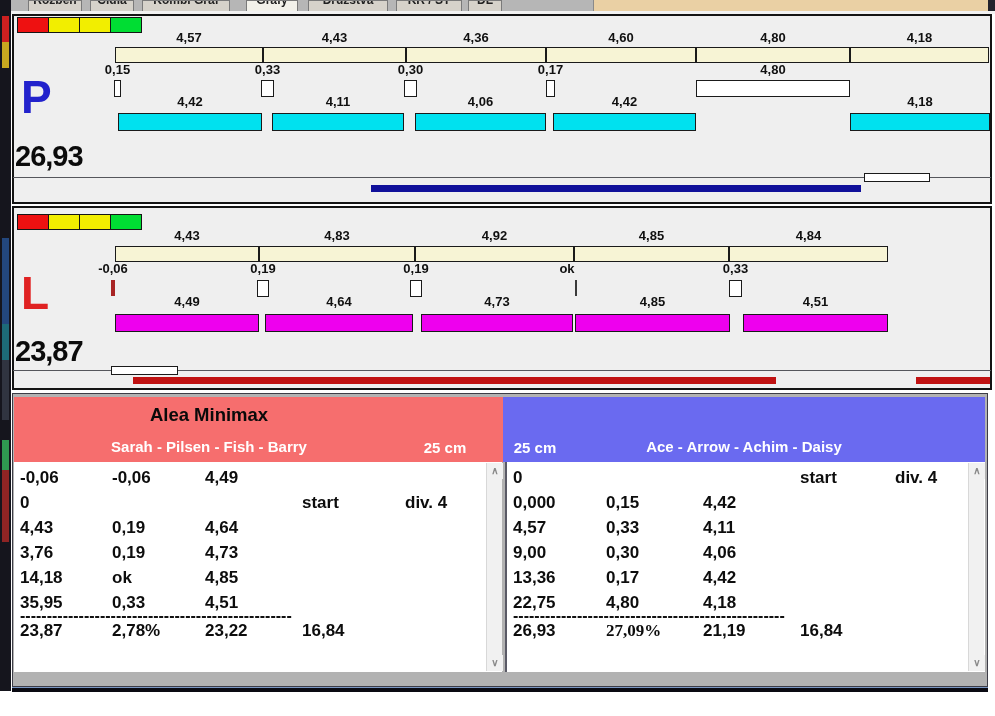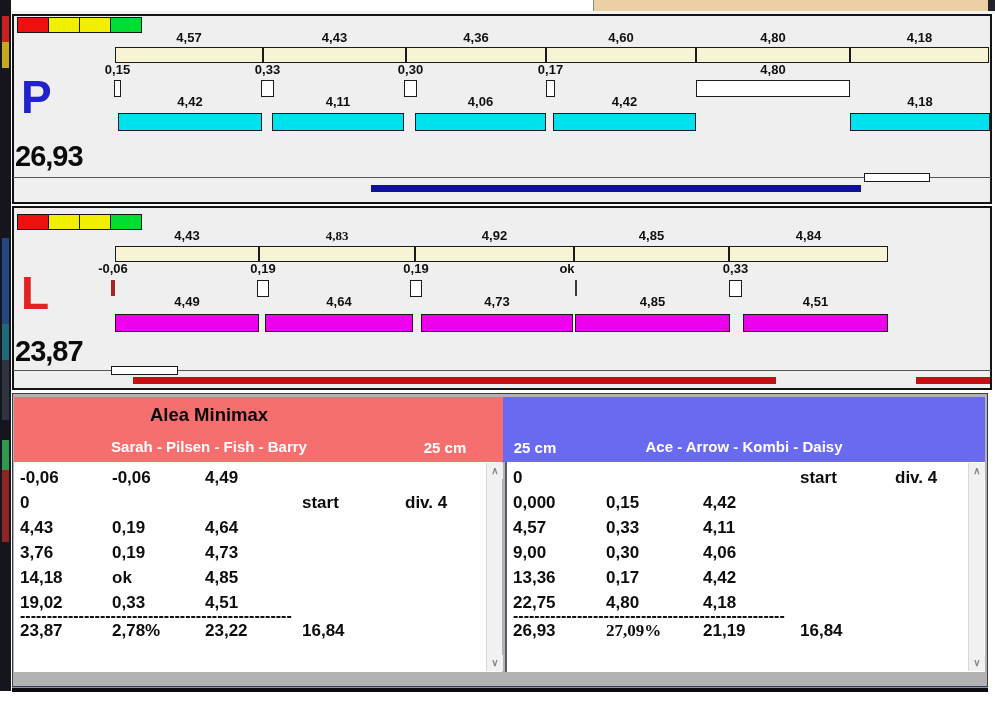--- a/index.html
+++ b/index.html
@@ -70,20 +70,43 @@
   <div class="abs" id="edge-sliver">
     <div class="sliver-frag" style="top:16px;height:26px;background:#cc2020;"></div>
     <div class="sliver-frag" style="top:42px;height:26px;background:#c8a820;"></div>
     <div class="sliver-frag" style="top:238px;height:86px;background:#23477e;"></div>
     <div class="sliver-frag" style="top:324px;height:36px;background:#1d6a78;"></div>
     <div class="sliver-frag" style="top:360px;height:60px;background:#303440;"></div>
     <div class="sliver-frag" style="top:440px;height:30px;background:#2f9a50;"></div>
     <div class="sliver-frag" style="top:470px;height:72px;background:#8e2424;"></div>
   </div>
 
+  <div class="abs" id="tabbar">
+      <div class="tab" style="left: 17px; width: 54px;">
+        <span>Rozběh</span>
+      </div>
+      <div class="tab" style="left: 79px; width: 44px;">
+        <span>Čidla</span>
+      </div>
+      <div class="tab" style="left: 131px; width: 88px;">
+        <span>Kombi Graf</span>
+      </div>
+      <div class="tab active" style="left: 235px; width: 52px;">
+        <span>Grafy</span>
+      </div>
+      <div class="tab" style="left: 297px; width: 80px;">
+        <span>Družstva</span>
+      </div>
+      <div class="tab" style="left: 385px; width: 66px;">
+        <span>KR / ST</span>
+      </div>
+      <div class="tab" style="left: 457px; width: 34px;">
+        <span>DL</span>
+      </div>
+    </div>
   <div class="abs" id="tab-tan"></div>
   <div class="abs" id="tab-corner"></div>
   <div class="abs" id="tab-understrip"></div>
 
   <div class="panel" id="panel-p"></div>
   <div class="panel" id="panel-l"></div>
 
   <div class="big-letter" id="p-letter" style="top: 74px; color: rgb(34, 34, 204);">P</div>
   <div class="big-letter" id="l-letter" style="top: 270px; color: rgb(224, 34, 34);">L</div>
 
@@ -133,21 +156,21 @@
       <div class="marker-rect" style="left: 864px; top: 173px; width: 66px;"></div>
       <div class="ind-bar" style="left: 371px; top: 185px; width: 490px; background: rgb(16, 16, 154);"></div>
       <div class="squares" style="top: 214px;">
         <div class="square" style="background: rgb(238, 17, 17);"></div>
         <div class="square" style="background: rgb(242, 238, 0);"></div>
         <div class="square" style="background: rgb(242, 238, 0);"></div>
         <div class="square" style="background: rgb(0, 221, 51);"></div>
       </div>
       <div class="bar-label" style="left: 187px; top: 229px;">4,43</div>
       <div class="seg" style="left: 115px; top: 246px; width: 144px; background: rgb(247, 244, 213);"></div>
-      <div class="bar-label" style="left: 337px; top: 229px; font-family: Liberation Serif, serif;">4,83</div>
+      <div class="bar-label" style="left: 337px; top: 229px;">4,83</div>
       <div class="seg" style="left: 259px; top: 246px; width: 156px; background: rgb(247, 244, 213);"></div>
       <div class="bar-label" style="left: 494.5px; top: 229px;">4,92</div>
       <div class="seg" style="left: 415px; top: 246px; width: 159px; background: rgb(247, 244, 213);"></div>
       <div class="bar-label" style="left: 651.5px; top: 229px;">4,85</div>
       <div class="seg" style="left: 574px; top: 246px; width: 155px; background: rgb(247, 244, 213);"></div>
       <div class="bar-label" style="left: 808.5px; top: 229px;">4,84</div>
       <div class="seg" style="left: 729px; top: 246px; width: 159px; background: rgb(247, 244, 213);"></div>
       <div class="bar-label" style="left: 113px; top: 262px;">-0,06</div>
       <div class="tick" style="left: 111px; top: 280px; width: 4px; background: rgb(168, 36, 36);"></div>
       <div class="bar-label" style="left: 263px; top: 262px;">0,19</div>
@@ -174,21 +197,21 @@
       <div class="ind-bar" style="left: 916px; top: 377px; width: 74px; background: rgb(192, 18, 18);"></div>
     </div>
 
   <div class="abs" id="footer-bg"></div>
 
   <div class="team-header" id="header-left" style="background: rgb(246, 110, 110);">
     <div class="team-title">Alea Minimax</div>
     <div class="team-names">Sarah - Pilsen - Fish - Barry</div>
   </div>
   <div class="team-header" id="header-right" style="background: rgb(106, 106, 240);">
-    <div class="team-names">Ace - Arrow - Kombi - Daisy</div>
+    <div class="team-names">Ace - Arrow - Achim - Daisy</div>
   </div>
 
 
   <div class="distance" id="distance-left">25 cm</div>
   <div class="distance" id="distance-right">25 cm</div>
 
   <div class="table-body" id="table-left"></div>
   <div class="table-body" id="table-right"></div>
 
   <div class="scrollbar" id="scrollbar-left">
@@ -210,21 +233,21 @@
     <div class="cell abs" style="left: 405px; top: 493px;">div. 4</div>
     <div class="cell abs" style="left: 20px; top: 518px;">4,43</div>
     <div class="cell abs" style="left: 112px; top: 518px;">0,19</div>
     <div class="cell abs" style="left: 205px; top: 518px;">4,64</div>
     <div class="cell abs" style="left: 20px; top: 543px;">3,76</div>
     <div class="cell abs" style="left: 112px; top: 543px;">0,19</div>
     <div class="cell abs" style="left: 205px; top: 543px;">4,73</div>
     <div class="cell abs" style="left: 20px; top: 568px;">14,18</div>
     <div class="cell abs" style="left: 112px; top: 568px;">ok</div>
     <div class="cell abs" style="left: 205px; top: 568px;">4,85</div>
-    <div class="cell abs" style="left: 20px; top: 593px;">19,02</div>
+    <div class="cell abs" style="left: 20px; top: 593px;">35,95</div>
     <div class="cell abs" style="left: 112px; top: 593px;">0,33</div>
     <div class="cell abs" style="left: 205px; top: 593px;">4,51</div>
     <div class="dash-row abs" style="left: 20px; top: 607px;">------------------------------------------------------------</div>
     <div class="cell abs" style="left: 20px; top: 621px;">23,87</div>
     <div class="cell abs" style="left: 112px; top: 621px;">2,78%</div>
     <div class="cell abs" style="left: 205px; top: 621px;">23,22</div>
     <div class="cell abs" style="left: 302px; top: 621px;">16,84</div>
     <div class="cell abs" style="left: 513px; top: 468px;">0</div>
     <div class="cell abs" style="left: 800px; top: 468px;">start</div>
     <div class="cell abs" style="left: 895px; top: 468px;">div. 4</div>

